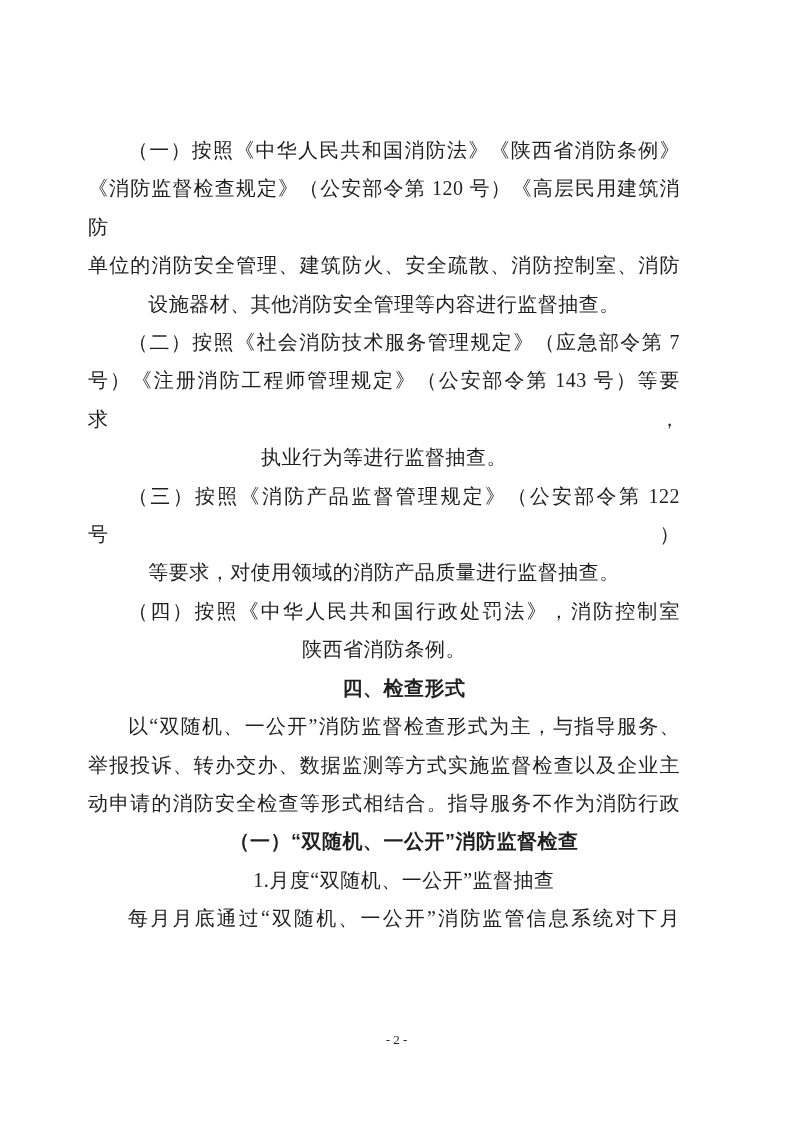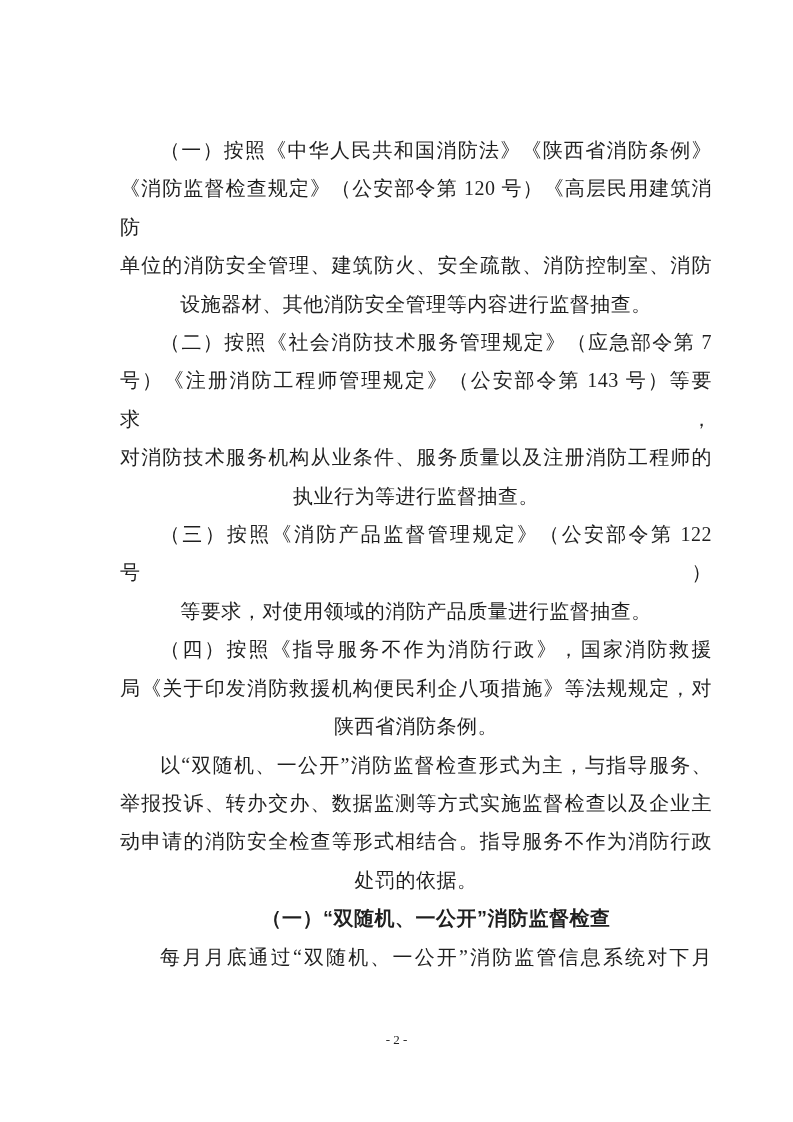--- a/index.html
+++ b/index.html
@@ -11,21 +11,21 @@
     position: relative;
     width: 793px;
     height: 1122px;
     background: #ffffff;
     overflow: hidden;
     font-family: "Liberation Serif", "DejaVu Serif", serif;
     color: #1f1f1f;
   }
   .content {
     position: absolute;
-    left: 120px;
+    left: 88px;
     top: 131px;
     width: 592px;
     font-size: 20px;
     line-height: 38.4px;
     letter-spacing: 0.5px;
   }
   .para { margin: 0; padding: 0; }
   .line { margin: 0; padding: 0; text-align: center; }
   .indent { text-indent: 2em; }
   .fill {
@@ -56,47 +56,50 @@
     <div class="para">
       <div class="line indent fill">（一）按照《中华人民共和国消防法》《陕西省消防条例》</div>
       <div class="line fill">《消防监督检查规定》（公安部令第 120 号）《高层民用建筑消防</div>
       <div class="line fill">单位的消防安全管理、建筑防火、安全疏散、消防控制室、消防</div>
       <div class="line">设施器材、其他消防安全管理等内容进行监督抽查。</div>
     </div>
 
     <div class="para">
       <div class="line indent fill">（二）按照《社会消防技术服务管理规定》（应急部令第 7</div>
       <div class="line fill">号）《注册消防工程师管理规定》（公安部令第 143 号）等要求，</div>
-      <div class="line fill">对消防技术服务机构从业条件、服务质量以及注册消防工程师的</div>
       <div class="line">执业行为等进行监督抽查。</div>
     </div>
 
     <div class="para">
       <div class="line indent fill">（三）按照《消防产品监督管理规定》（公安部令第 122 号）</div>
       <div class="line">等要求，对使用领域的消防产品质量进行监督抽查。</div>
     </div>
 
     <div class="para">
-      <div class="line indent fill">（四）按照《指导服务不作为消防行政》，国家消防救援</div>
-      <div class="line fill">局《关于印发消防救援机构便民利企八项措施》等法规规定，对</div>
+      <div class="line indent fill">（四）按照《中华人民共和国行政处罚法》，消防控制室</div>
       <div class="line">陕西省消防条例。</div>
     </div>
 
+    <div class="para">
+      <div class="line indent heading">四、检查形式</div>
+    </div>
 
     <div class="para">
       <div class="line indent fill">以“双随机、一公开”消防监督检查形式为主，与指导服务、</div>
       <div class="line fill">举报投诉、转办交办、数据监测等方式实施监督检查以及企业主</div>
       <div class="line fill">动申请的消防安全检查等形式相结合。指导服务不作为消防行政</div>
-      <div class="line">处罚的依据。</div>
     </div>
 
     <div class="para">
       <div class="line indent heading">（一）“双随机、一公开”消防监督检查</div>
     </div>
 
+    <div class="para">
+      <div class="line indent">1.月度“双随机、一公开”监督抽查</div>
+    </div>
 
     <div class="para">
       <div class="line indent fill">每月月底通过“双随机、一公开”消防监管信息系统对下月</div>
     </div>
 
   </div>
 
   <div class="footer">- 2 -</div>
 </div>
 

